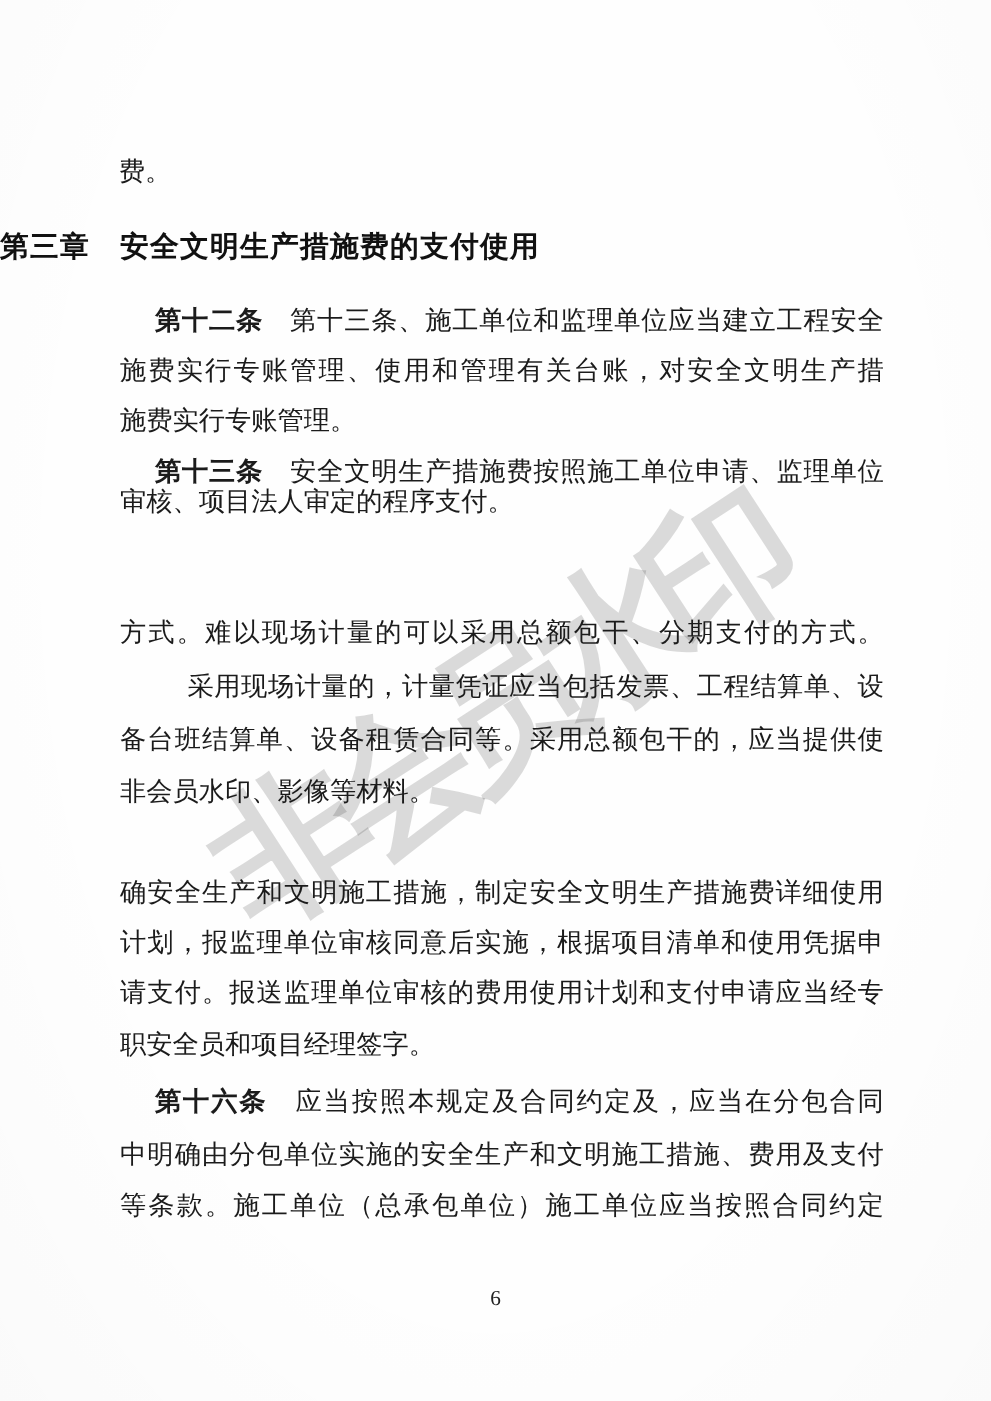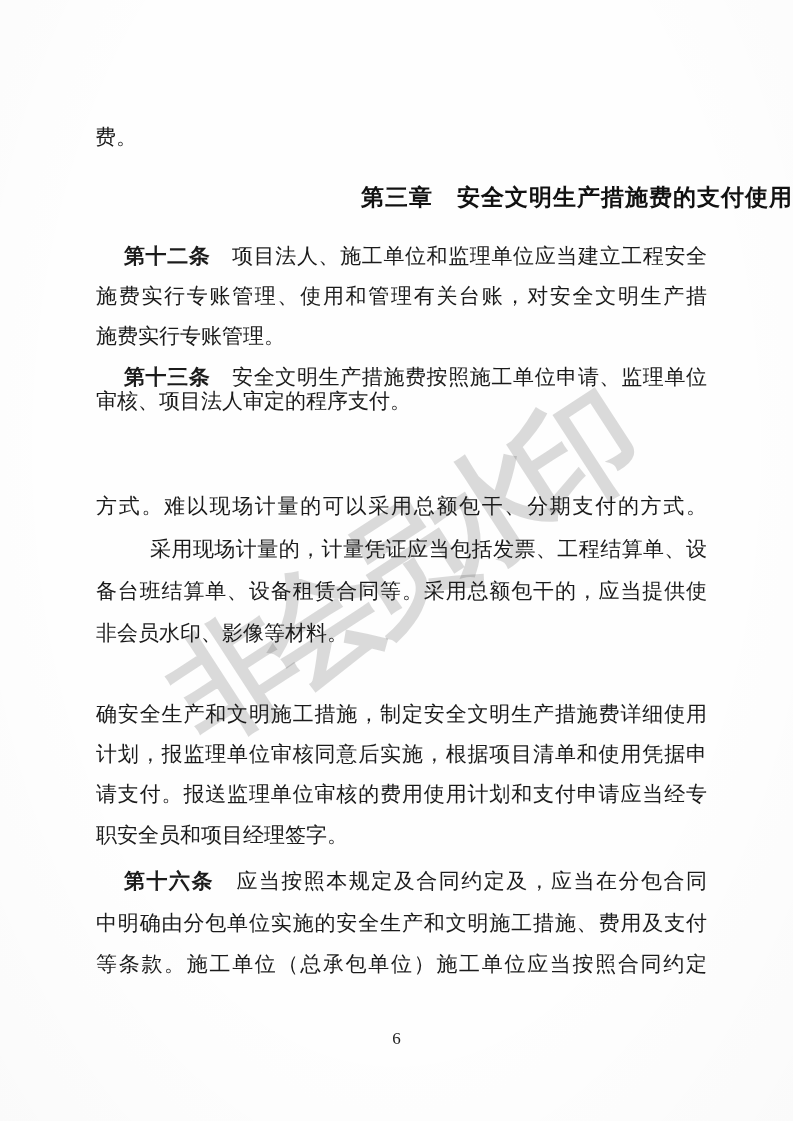--- a/index.html
+++ b/index.html
@@ -29,21 +29,21 @@
     z-index:1;
     user-select:none;
   }
   .content{position:absolute;inset:0;z-index:2;}
   .frag{
     position:absolute;left:95px;top:122px;
     font-size:21px;line-height:30px;
   }
   .heading{
     position:absolute;left:0;top:182px;width:793px;
-    margin:0;text-align:right;
+    margin:0;text-align:left;
     font-size:23px;font-weight:bold;letter-spacing:1px;
     color:#111;
   }
   .line{
     position:absolute;left:96px;width:611px;
     font-size:21px;line-height:30px;
     text-align:justify;
     text-align-last:justify;
     text-justify:inter-character;
   }
@@ -63,21 +63,21 @@
 <div class="page">
 
   <div class="watermark">非会员水印</div>
 
   <div class="content">
 
     <div class="frag">费。</div>
 
     <h1 class="heading">第三章　安全文明生产措施费的支付使用</h1>
 
-    <div class="line article" style="top:241px"><span class="lbl">第十二条</span><span>　项目法人、施工单位和监理单位应当建立工程安全</span></div>
+    <div class="line article" style="top:241px"><span class="lbl">第十二条</span><span>　第十三条、施工单位和监理单位应当建立工程安全</span></div>
 
     <div class="line" style="top:281px"><span>施费实行专账管理、使用和管理有关台账，对安全文明生产措</span></div>
 
     <div class="line short" style="top:321px"><span>施费实行专账管理。</span></div>
 
     <div class="line article" style="top:362px"><span class="lbl">第十三条</span><span>　安全文明生产措施费按照施工单位申请、监理单位</span></div>
 
     <div class="line short" style="top:386px"><span>审核、项目法人审定的程序支付。</span></div>
 
 

